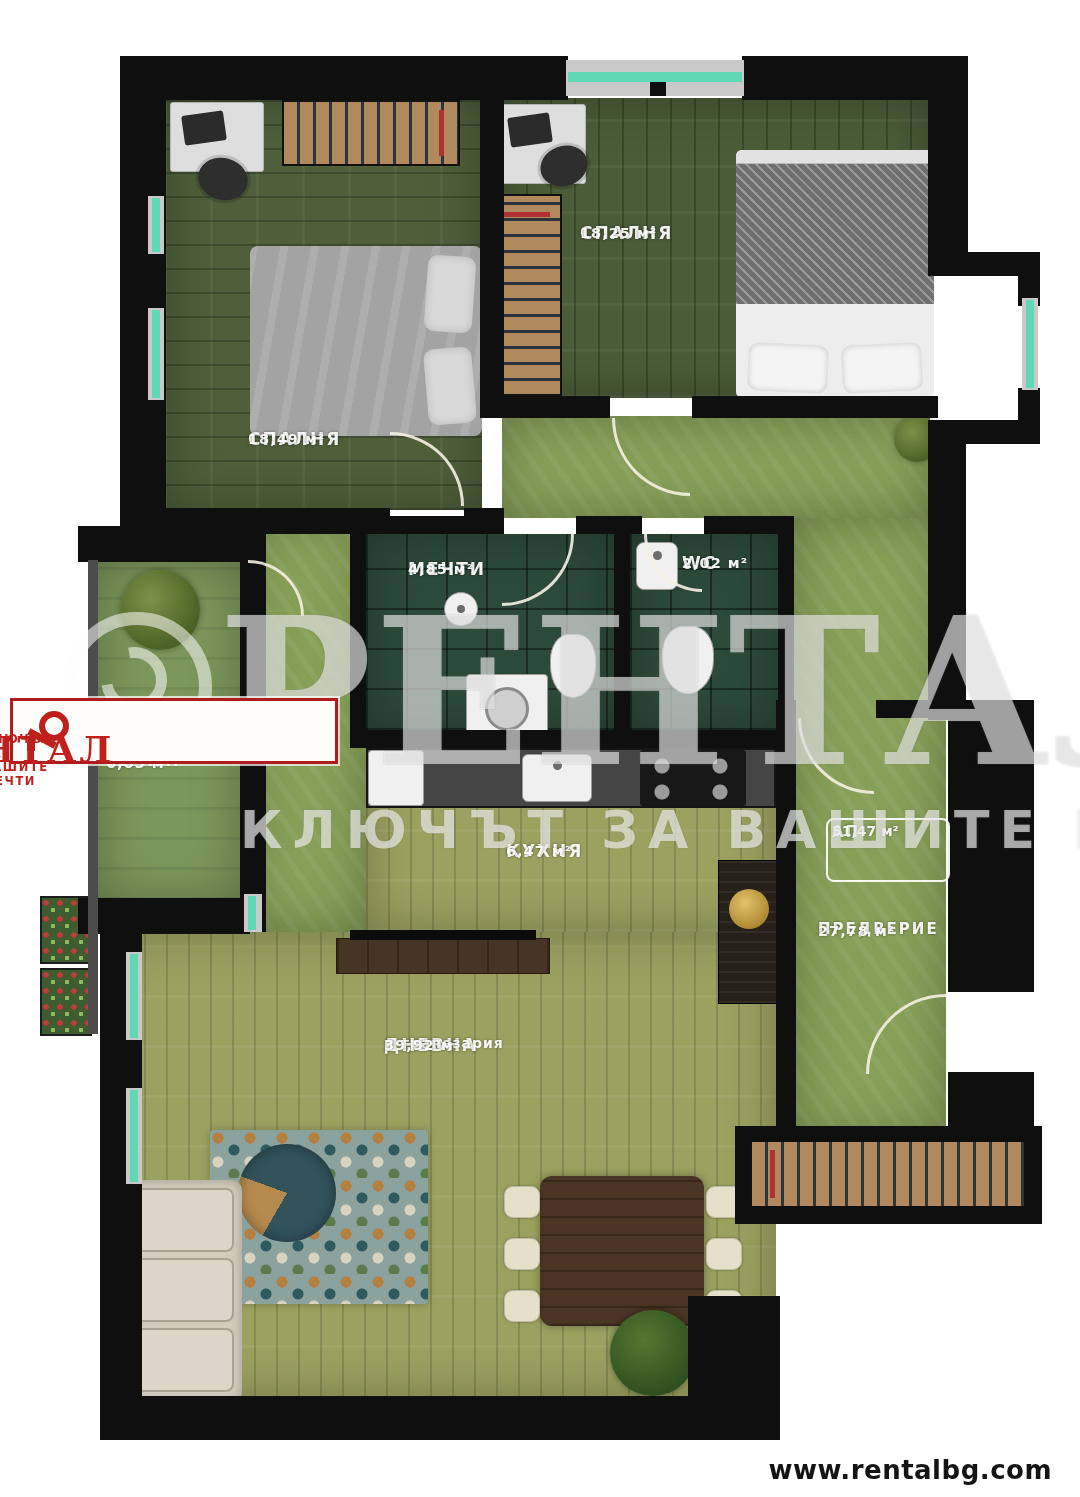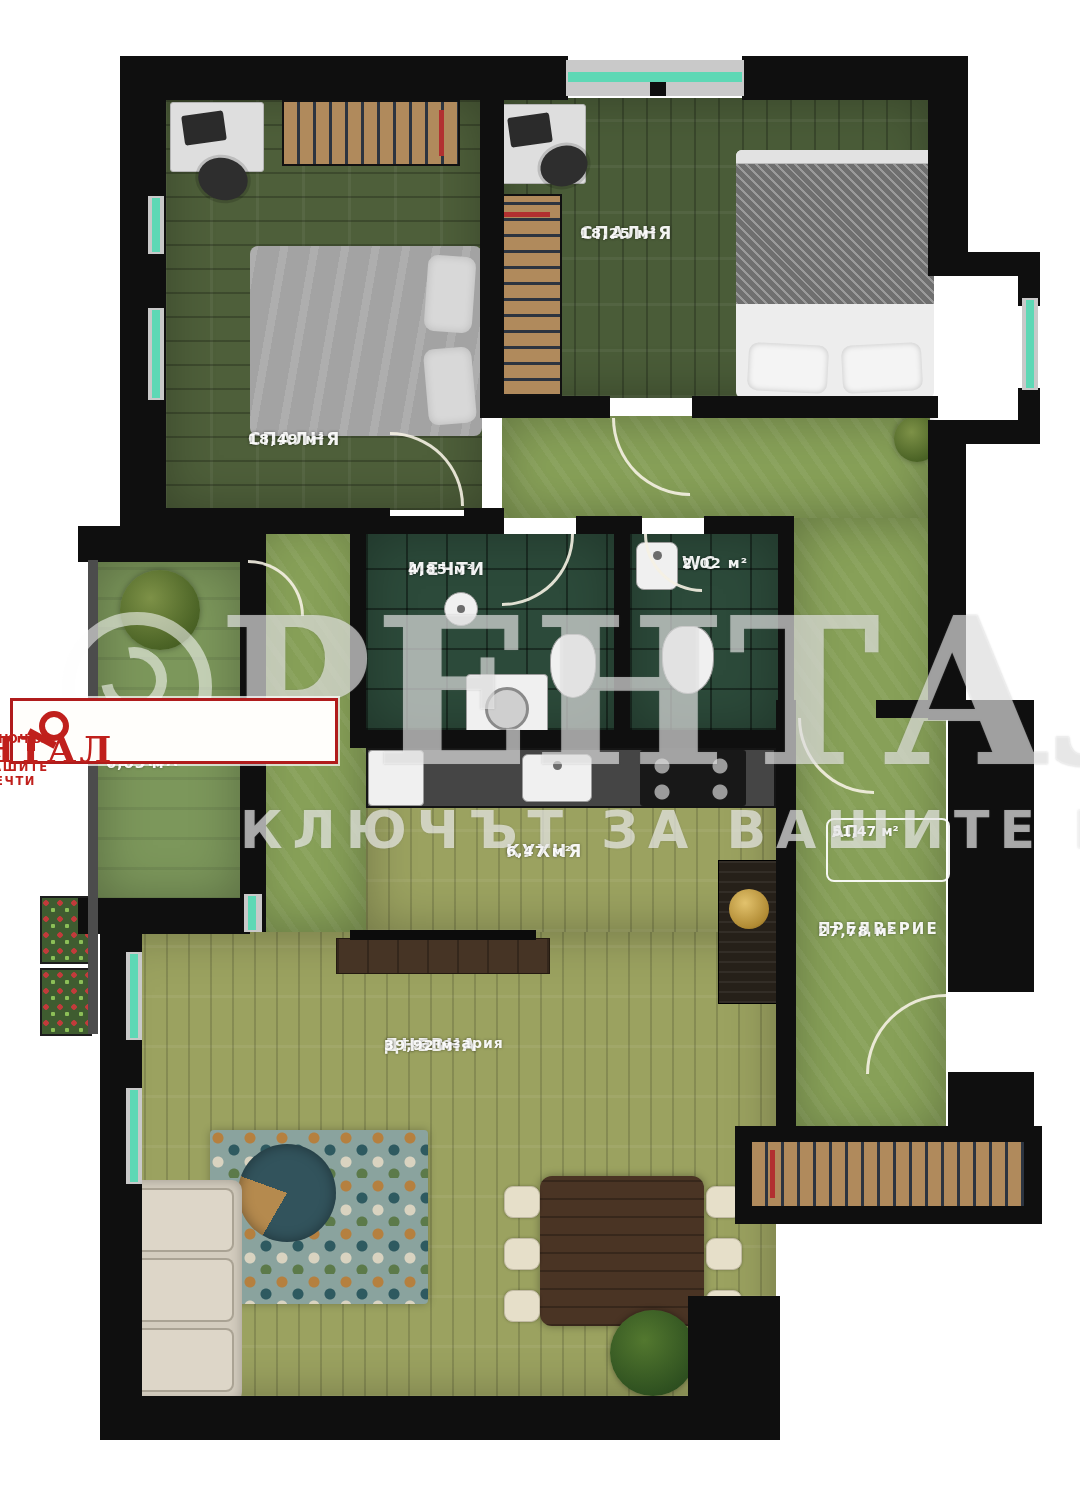--- a/index.html
+++ b/index.html
@@ -339,14 +339,15 @@
       <div class="lk-ring"></div>
       <div class="lk-stem"></div>
       <div class="lk-tooth"></div>
     </div>
     <div class="logo-textcol">
       <div class="logo-brand">РЕНТАЛ</div>
       <div class="logo-tagline">КЛЮЧЪТ ЗА ВАШИТЕ МЕЧТИ</div>
     </div>
   </div>
 
+  <div class="site-url">www.rentalbg.com</div>
 
 </div>
 
 </body></html>

